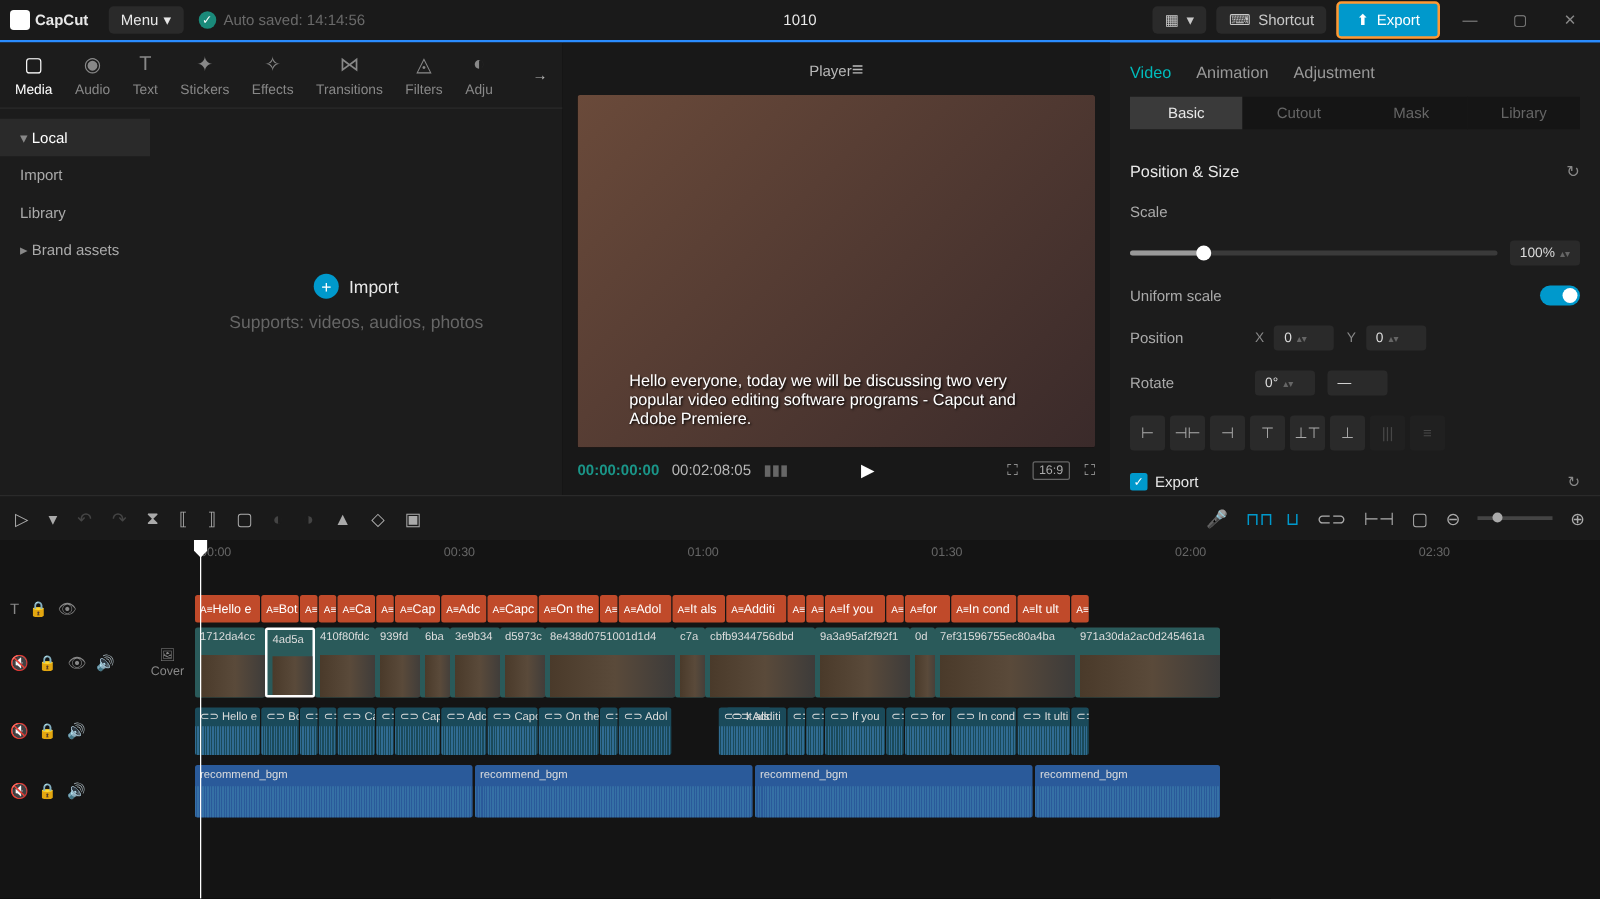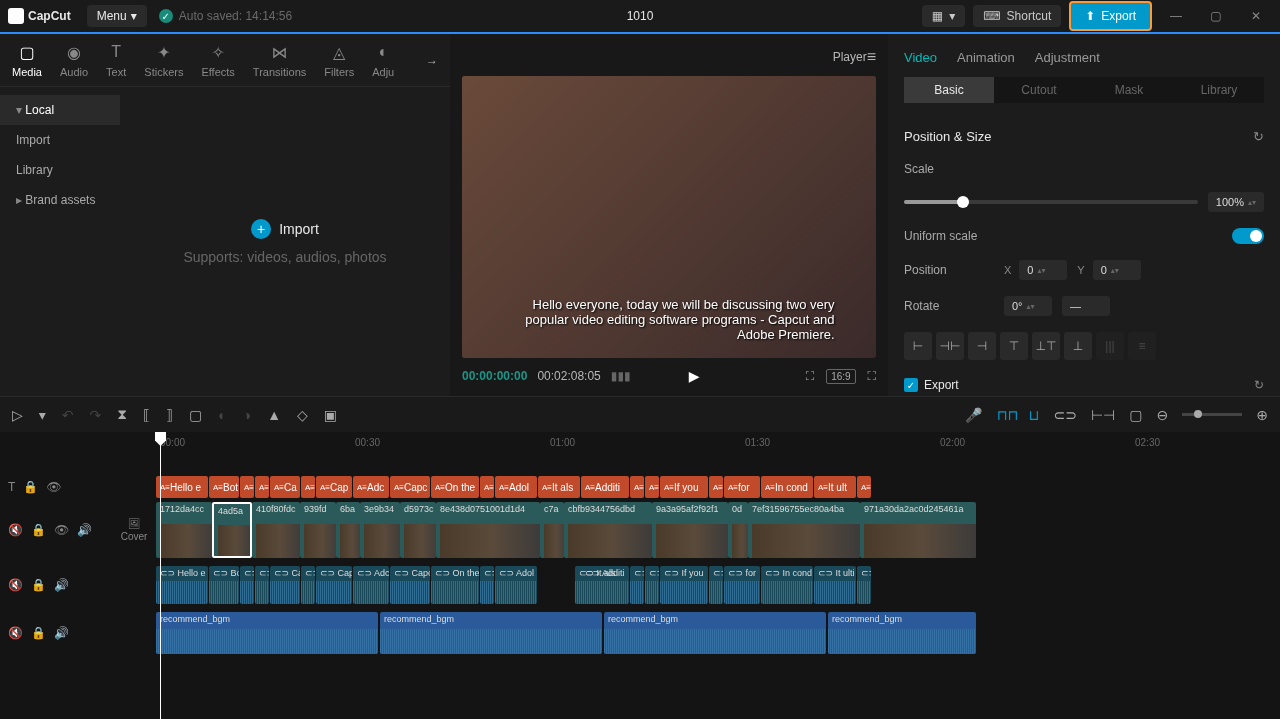--- a/index.html
+++ b/index.html
@@ -34,25 +34,25 @@
 .sidebar-item.expandable::before { content: "▸ "; color: #888; }
 .sidebar-item.expanded::before { content: "▾ "; color: #888; }
 
 .import-area { flex: 1; display: flex; flex-direction: column; align-items: center; justify-content: center; }
 .import-btn { display: flex; align-items: center; gap: 8px; color: #e8e8e8; font-size: 14px; font-weight: 500; }
 .import-plus { width: 20px; height: 20px; background: #0099cc; border-radius: 50%; display: flex; align-items: center; justify-content: center; color: #fff; }
 .import-hint { margin-top: 10px; color: #666; font-size: 14px; }
 
 
 .player-panel { flex: 1; background: #181818; display: flex; flex-direction: column; padding: 8px 12px; }
-.player-header { display: flex; align-items: center; justify-content: flex-end; padding: 6px 0 10px 0; color: #b8b8b8; }
+.player-header { display: flex; align-items: center; justify-content: center; padding: 6px 0 10px 0; color: #b8b8b8; }
 .menu-icon { font-size: 16px; }
 .preview { flex: 1; background: #000; position: relative; border-radius: 2px; overflow: hidden; display: flex; align-items: center; justify-content: center; }
 .preview-image { width: 100%; height: 100%; background: linear-gradient(135deg, #6a4a3a, #3a2a2a); position: relative; }
-.preview-overlay { position: absolute; bottom: 16px; left: 50%; transform: translateX(-50%); color: #fff; text-align: right; font-size: 13px; width: 80%; text-shadow: 1px 1px 2px #000; }
+.preview-overlay { position: absolute; bottom: 16px; left: 50%; transform: translateX(-50%); color: #fff; text-align: left; font-size: 13px; width: 80%; text-shadow: 1px 1px 2px #000; }
 .player-controls { display: flex; align-items: center; padding: 10px 0 4px 0; gap: 10px; }
 .time-current { color: #1a9588; font-weight: bold; }
 .time-total { color: #b8b8b8; }
 .play-btn { margin: 0 auto; font-size: 14px; color: #fff; }
 .player-right-ctrls { margin-left: auto; display: flex; align-items: center; gap: 12px; color: #aaa; }
 .ratio-badge { border: 1px solid #666; padding: 1px 4px; border-radius: 2px; font-size: 10px; }
 
 
 .right-panel { width: 392px; background: #1c1c1c; padding: 8px 16px; overflow-y: auto; }
 .inspector-tabs { display: flex; gap: 20px; padding: 8px 0 12px 0; }

